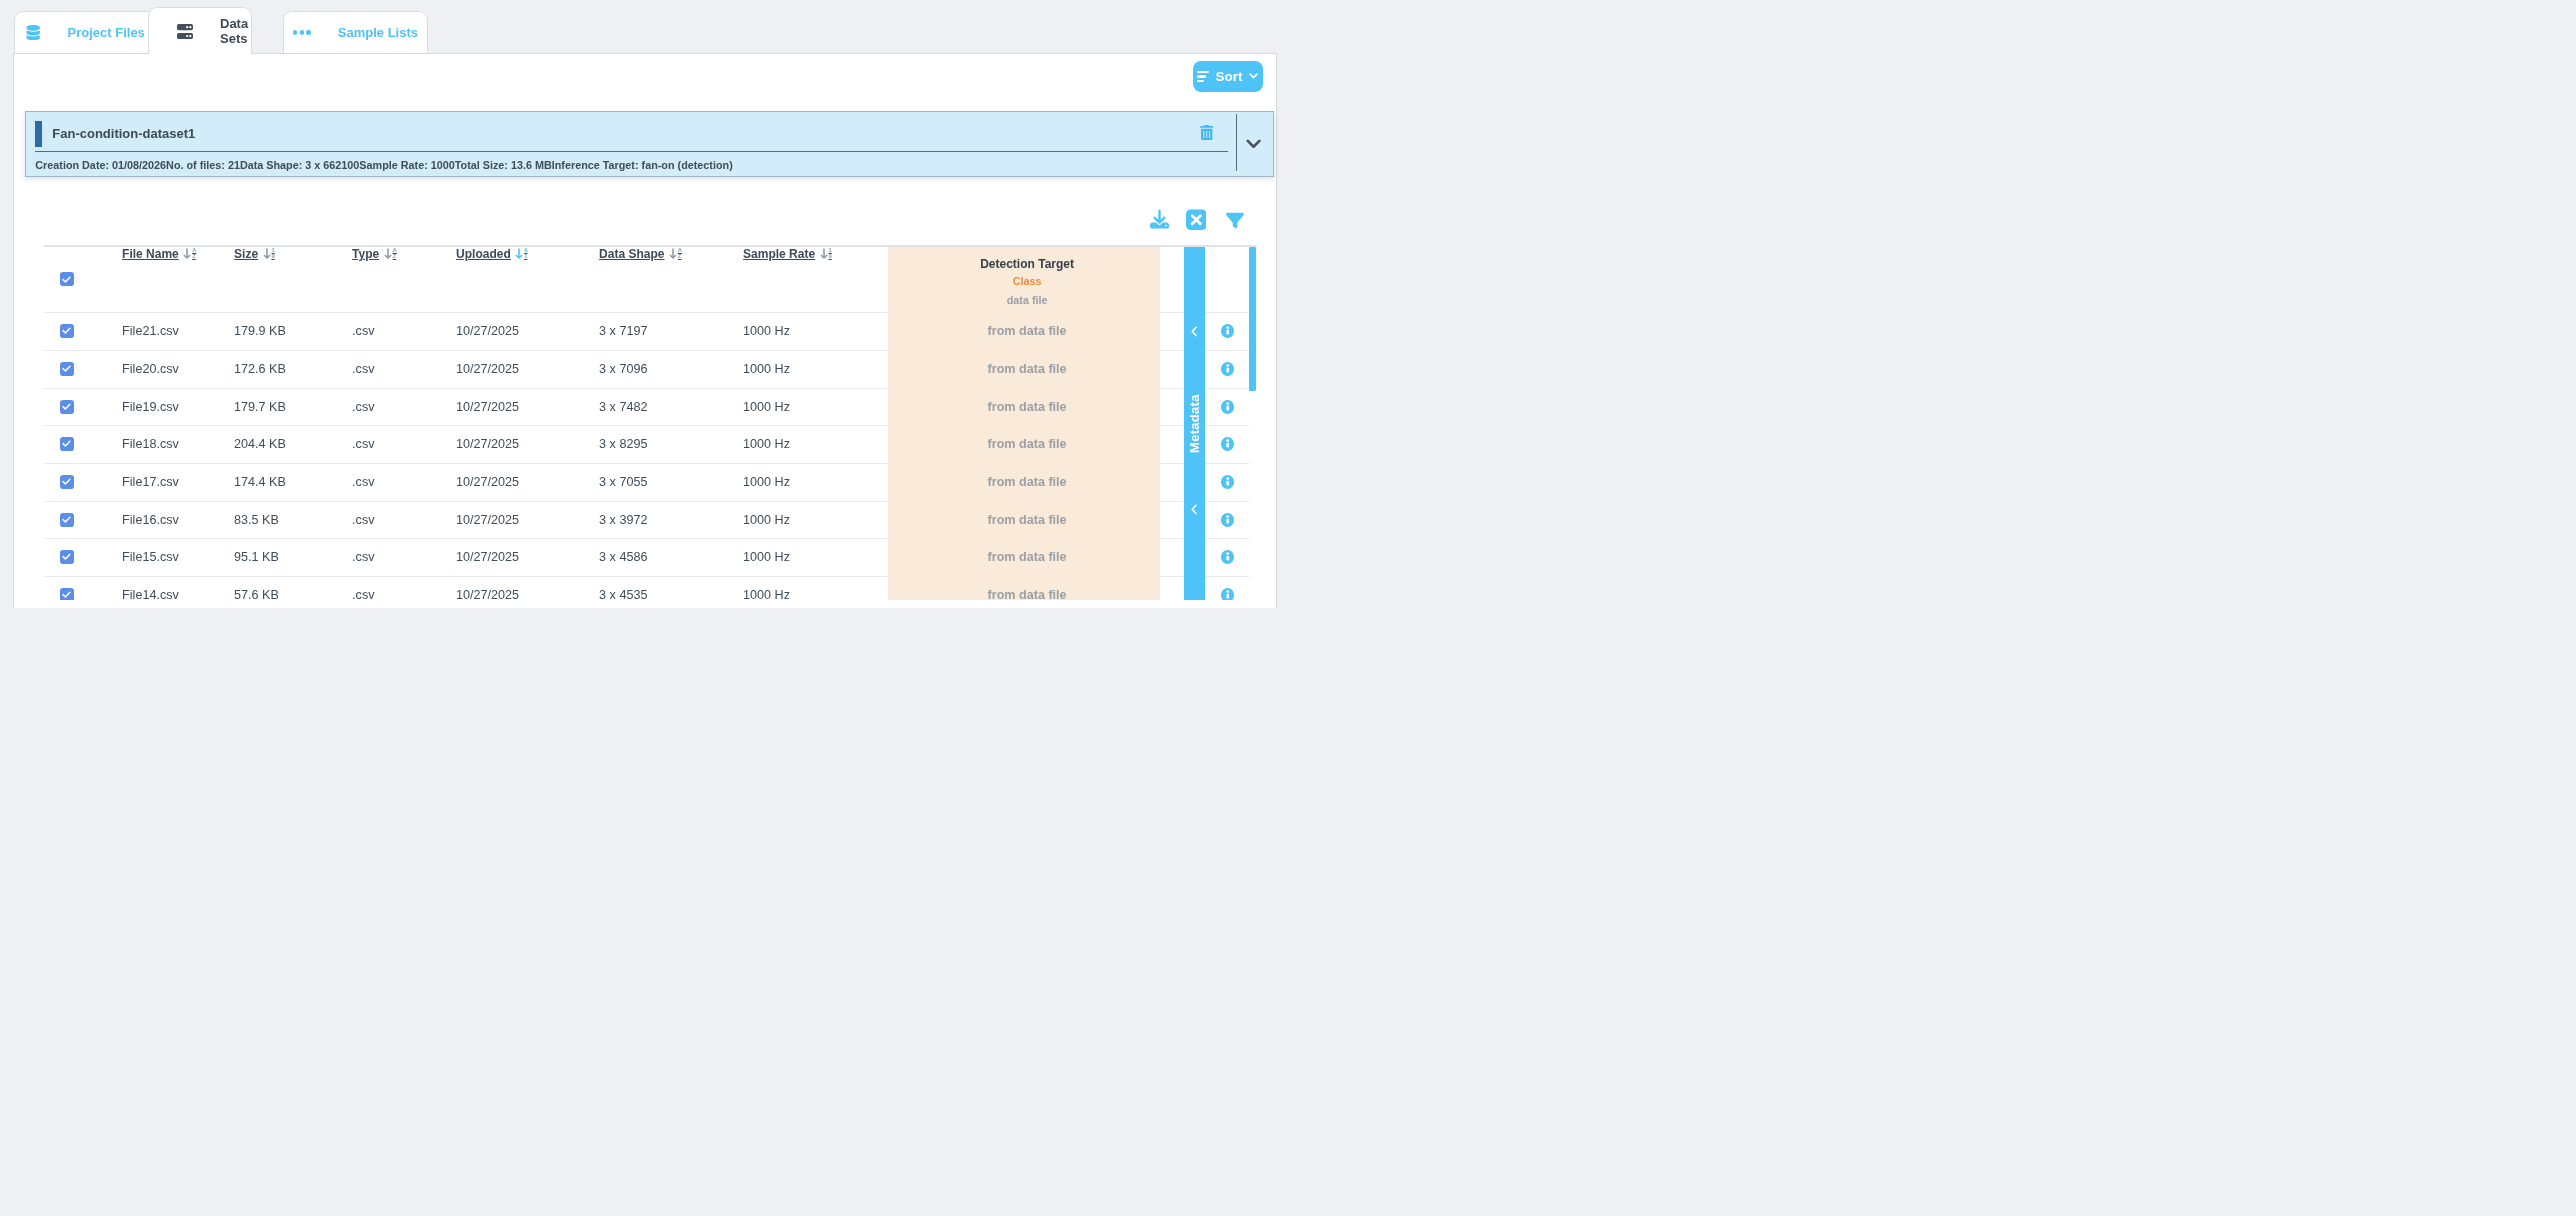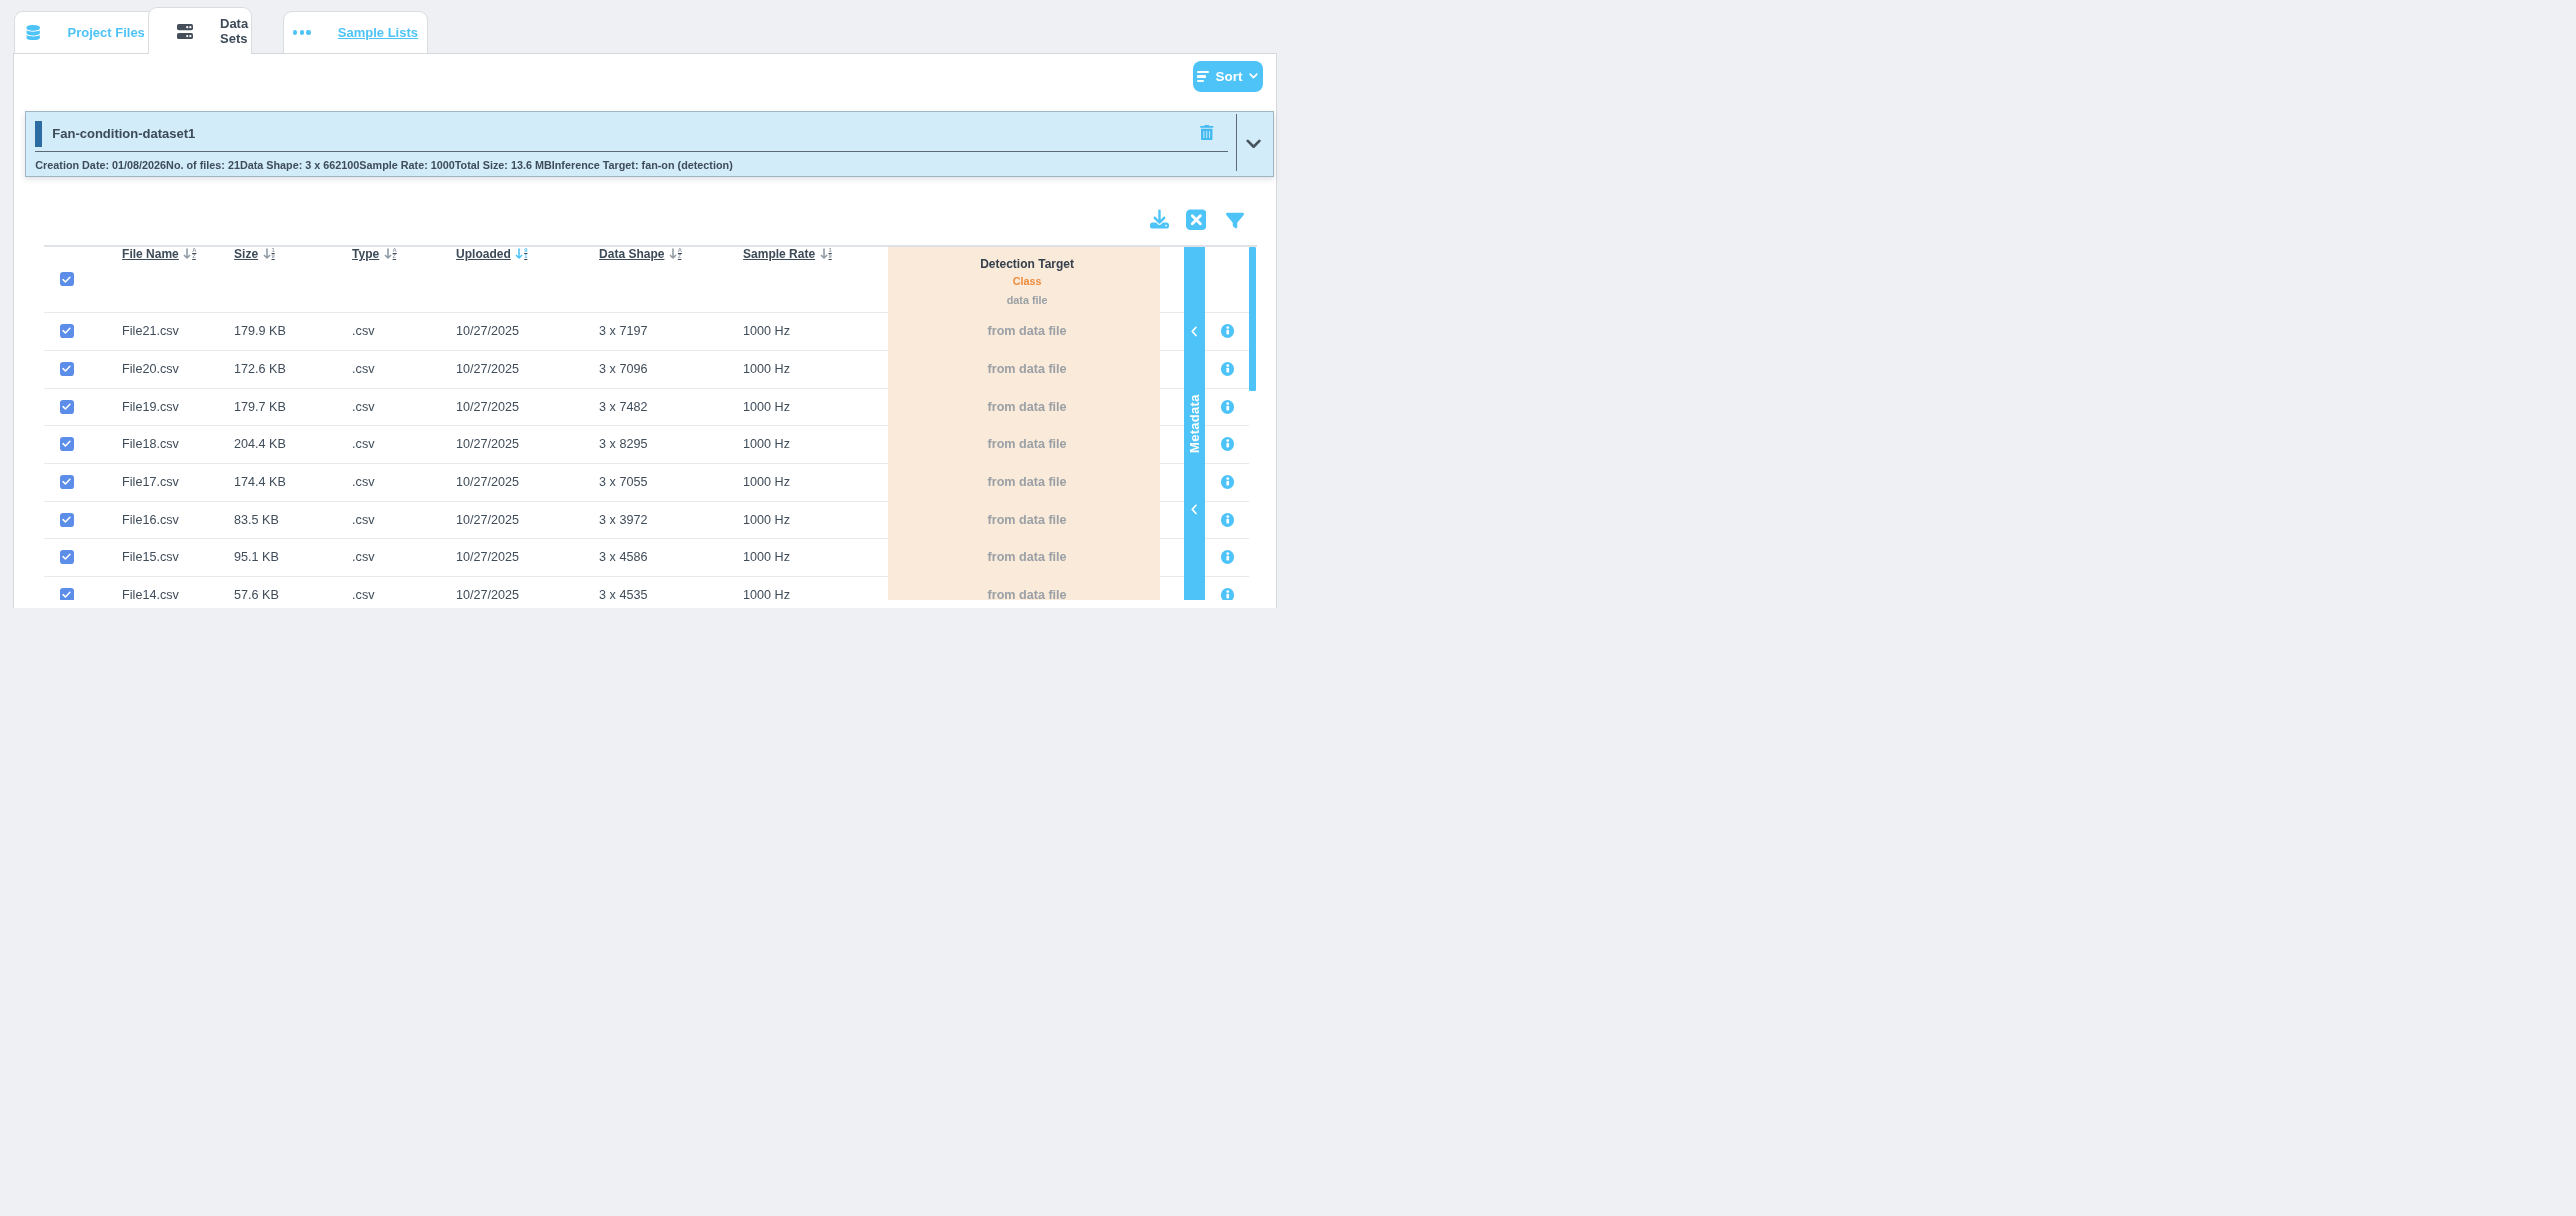--- a/index.html
+++ b/index.html
@@ -24,21 +24,21 @@
     z-index:3;
   }
   .tab.inactive { color:#4ec3f7; }
   .tab.active {
     top:7.2px; height:47px;
     color:#3d4a57;
     z-index:5;
   }
   #tab-project-files { left:13.5px;  width:144px; }
   #tab-data-sets     { left:148px; width:104px;padding-left:28px; }
-  #tab-sample-lists  { left:283px; width:145px;text-decoration:underline; }
+  #tab-sample-lists  { left:283px; width:145px; }
   .tab-icon { display:flex; align-items:center; }
   .dots-icon { display:flex; gap:2.2px; }
   .dots-icon span { width:4.5px; height:4.5px; border-radius:50%; background:#4ec3f7; display:block; }
 
   
   .panel {
     position:absolute;
     left:12.6px; top:53px;
     width:1264px; height:556px;
     background:#fff;

